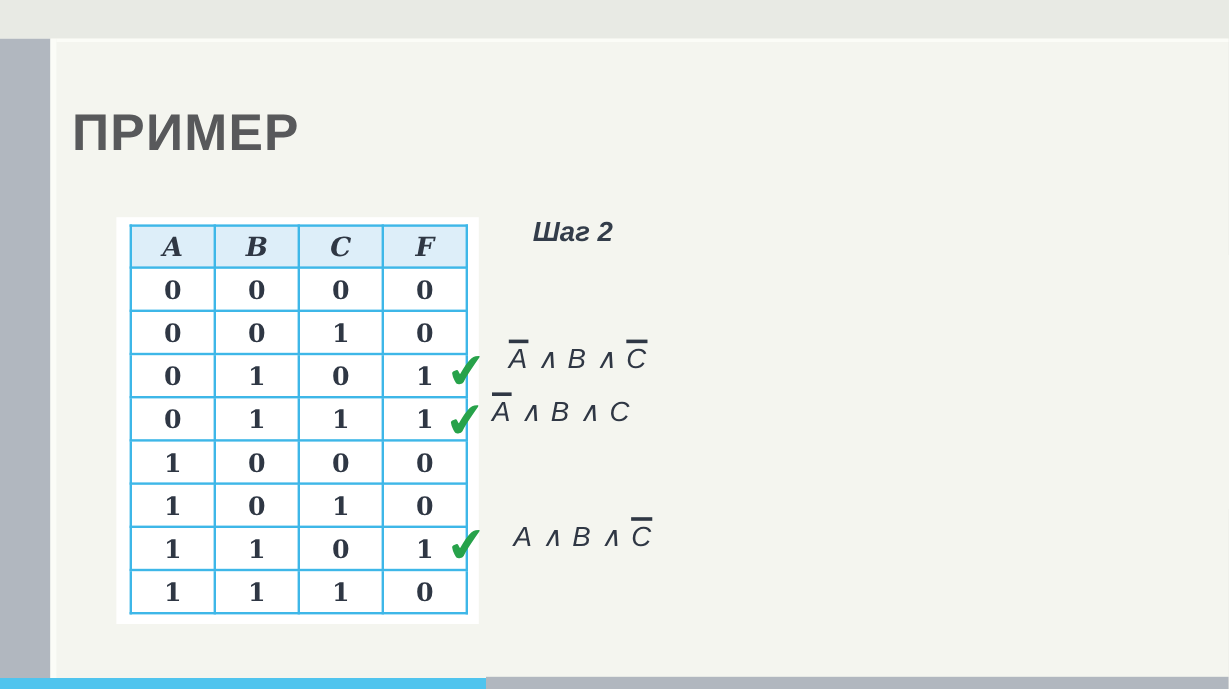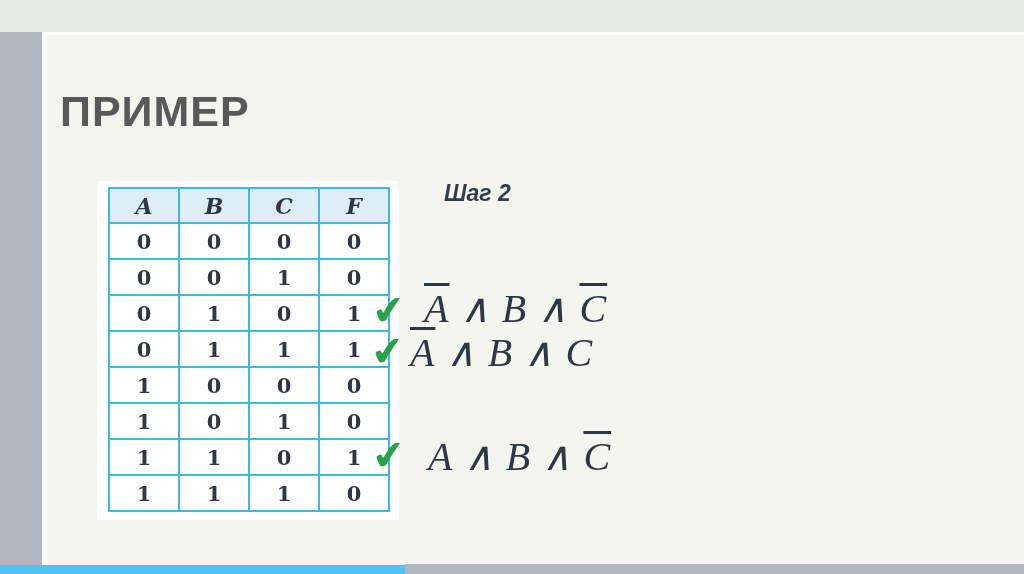--- a/index.html
+++ b/index.html
@@ -48,22 +48,22 @@
   .check.c3{left:372px;top:403px;}
 
   .step-label{
     position:absolute;left:444px;top:149px;z-index:2;
     font-size:23px;font-weight:bold;font-style:italic;
     color:#333d4a;line-height:1.1;
   }
 
   .formula{
     position:absolute;z-index:2;
-    font-family:Liberation Serif, serif;
-    font-style:italic;font-size:40px;line-height:1.15;
+    font-family:Liberation Sans, sans-serif;
+    font-style:italic;font-size:23px;line-height:1.15;
     color:#2f3744;letter-spacing:1px;white-space:nowrap;
   }
   .formula.f1{left:424px;top:254px;}
   .formula.f2{left:410px;top:298px;}
   .formula.f3{left:428px;top:402px;}
   .formula .barred{text-decoration:overline;text-decoration-thickness:2.5px;}
 
   .bottom-band{
     position:absolute;left:0;top:533px;width:405px;height:41px;
     background:#4fc4ee;z-index:5;

